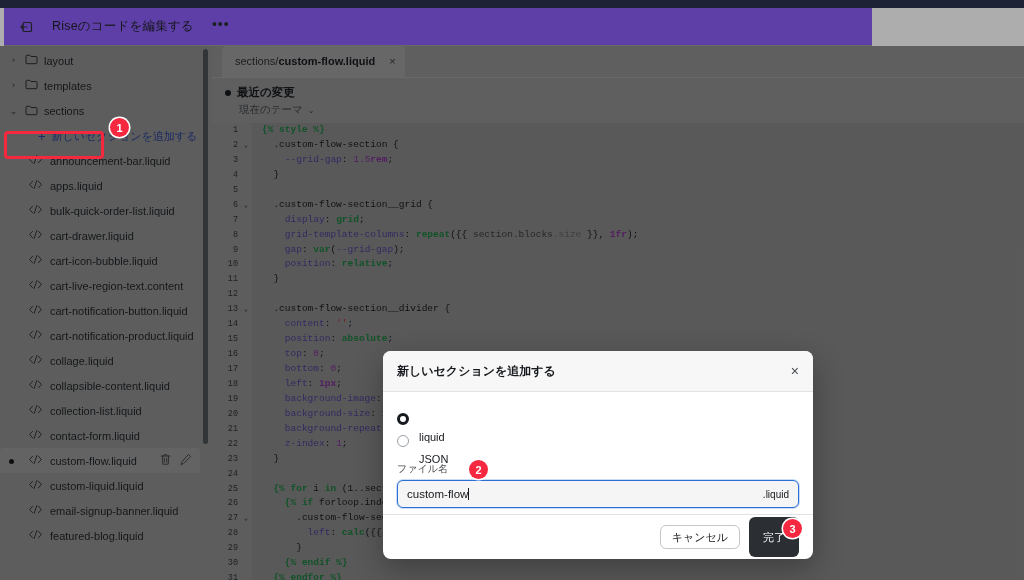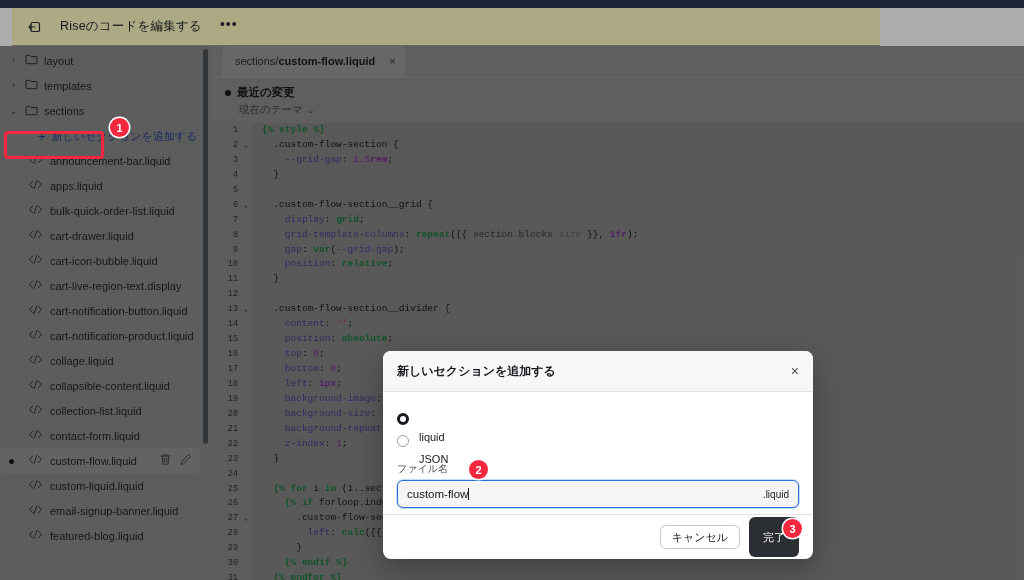--- a/index.html
+++ b/index.html
@@ -12,22 +12,22 @@
   #root { position: relative; width: 1024px; height: 580px; overflow: hidden; }
 
   
   .app-layer { position: absolute; inset: 0; }
 
   .topstrip {
     position: absolute; left: 0; top: 0; width: 1024px; height: 8px;
     background: #2c3350;
   }
   .header {
-    position: absolute; left: 12px; top: 8px; width: 868px; height: 38px;
-    background: #fef9c3;
+    position: absolute; left: 4px; top: 8px; width: 868px; height: 38px;
+    background: #8b5cf6;
     display: flex; align-items: center; gap: 10px; padding-left: 14px;
     border-bottom: 1px solid #9a9a9a;
   }
   .hdr-back { width: 18px; height: 18px; display: flex; align-items: center; justify-content: center; }
   .hdr-back svg { display: block; }
   .hdr-title {
     font-size: 12.5px; color: #1f2329; letter-spacing: .2px; margin-left: 6px;
   }
   .hdr-dots {
     font-size: 14px; color: #2c2f34; letter-spacing: 1px; margin-left: 8px;
@@ -288,21 +288,21 @@
             <div class="filerow">
               <span class="codeicon"><svg width="15" height="11" viewBox="0 0 15 11">
                   <path d="M4.6 2.2L1.6 5.5l3 3.3M10.4 2.2l3 3.3-3 3.3M8.9 1.5L6.1 9.5" fill="none" stroke="#2f3338" stroke-width="1" stroke-linecap="round" stroke-linejoin="round"></path>
                 </svg></span>
               <span>cart-icon-bubble.liquid</span>
             </div>
             <div class="filerow">
               <span class="codeicon"><svg width="15" height="11" viewBox="0 0 15 11">
                   <path d="M4.6 2.2L1.6 5.5l3 3.3M10.4 2.2l3 3.3-3 3.3M8.9 1.5L6.1 9.5" fill="none" stroke="#2f3338" stroke-width="1" stroke-linecap="round" stroke-linejoin="round"></path>
                 </svg></span>
-              <span>cart-live-region-text.display</span>
+              <span>cart-live-region-text.content</span>
             </div>
             <div class="filerow">
               <span class="codeicon"><svg width="15" height="11" viewBox="0 0 15 11">
                   <path d="M4.6 2.2L1.6 5.5l3 3.3M10.4 2.2l3 3.3-3 3.3M8.9 1.5L6.1 9.5" fill="none" stroke="#2f3338" stroke-width="1" stroke-linecap="round" stroke-linejoin="round"></path>
                 </svg></span>
               <span>cart-notification-button.liquid</span>
             </div>
             <div class="filerow">
               <span class="codeicon"><svg width="15" height="11" viewBox="0 0 15 11">
                   <path d="M4.6 2.2L1.6 5.5l3 3.3M10.4 2.2l3 3.3-3 3.3M8.9 1.5L6.1 9.5" fill="none" stroke="#2f3338" stroke-width="1" stroke-linecap="round" stroke-linejoin="round"></path>

